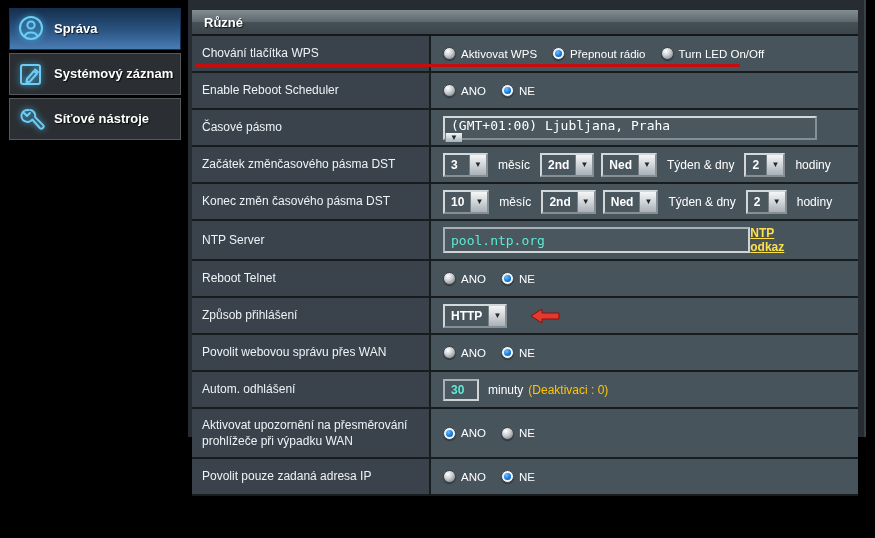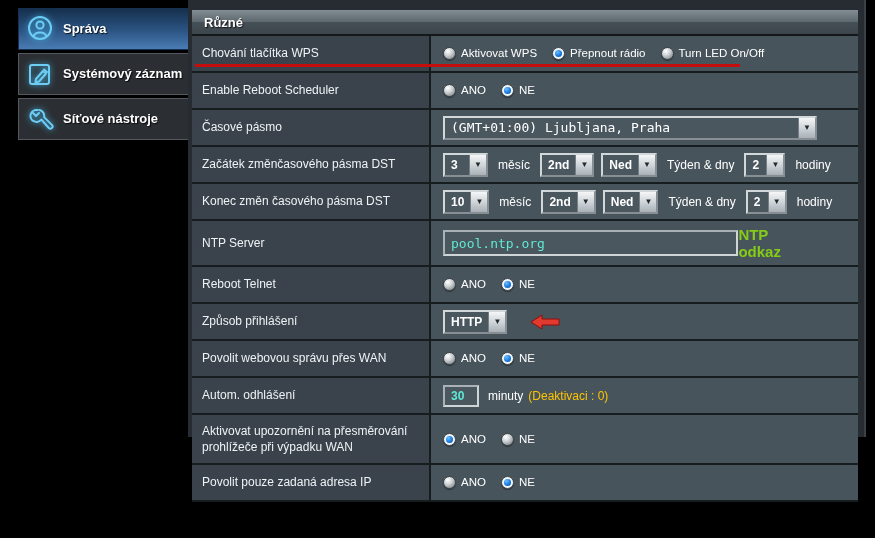--- a/index.html
+++ b/index.html
@@ -1,21 +1,21 @@
 <!DOCTYPE html>
 <html><head>
 <meta charset="utf-8">
 <style>
   * { margin:0; padding:0; box-sizing:border-box; }
   html,body { width:875px; height:538px; background:#000; overflow:hidden;
               font-family:"Liberation Sans","DejaVu Sans",sans-serif; }
   body { position:relative; }
 
   
-  .sidebar { position:absolute; left:18px; top:8px; width:172px; }
+  .sidebar { position:absolute; left:9px; top:8px; width:172px; }
   .nav-item { display:flex; align-items:center; gap:7px; width:100%;
               background:#2b2f33; border:1px solid #54585c; margin-bottom:3px;
               padding:4px 4px 4px 5px; min-height:42px; cursor:pointer; }
   .nav-item.selected { background:linear-gradient(180deg,#16304e 0%,#2c5584 55%,#4a7cb4 100%);
               border:1px solid #1b3petrol; border:1px solid #163052; min-height:34px; }
   .nav-item .nav-label { color:#fff; font-size:13px; font-weight:bold;
               text-shadow:1px 1px 1px rgba(0,0,0,.8); line-height:1.25; }
   .nav-icon { width:32px; height:32px; flex:0 0 32px;
               filter:drop-shadow(0 0 3px rgba(70,190,240,.9)); }
   .nav-icon svg { width:32px; height:32px; stroke:#6ecdf5; fill:none;
@@ -32,21 +32,21 @@
   .tbl { width:100%; }
   .row { display:flex; width:100%; border-bottom:2px solid #171c1f; position:relative; }
   .cell-label { width:239px; flex:0 0 239px; background:#3a434b; color:#eef3f6;
            font-size:12px; padding:9px 8px 8px 10px; display:flex; align-items:center;
            border-right:2px solid #171c1f; line-height:1.3; }
   .cell-value { flex:1; background:#48545c; display:flex; align-items:center;
            padding:5px 8px 5px 12px; min-height:35px; color:#fff; font-size:12px;
            flex-wrap:nowrap; }
 
   
-  .radio-opt { display:inline-flex; gap:5px; margin-right:15px; cursor:pointer; }
+  .radio-opt { display:inline-flex; align-items:center; gap:5px; margin-right:15px; cursor:pointer; }
   .radio { width:13px; height:13px; border-radius:50%; flex:0 0 13px;
            background:radial-gradient(circle at 35% 28%,#ffffff 0%,#cfd3d6 40%,#82898e 85%,#6d7479 100%);
            border:1px solid #3f4448; box-shadow:0 1px 1px rgba(0,0,0,.4); }
   .radio.on { background:#eef4f8; position:relative; }
   .radio.on::after { content:""; position:absolute; left:2px; top:2px; width:7px; height:7px;
            border-radius:50%; background:radial-gradient(circle at 35% 30%,#6cc0ff 0%,#1a7ae0 55%,#0a4f9e 100%); }
   .radio-text { color:#fff; font-size:11.5px; }
 
   
   .sel { display:inline-flex; align-items:stretch; height:24px;
@@ -62,21 +62,21 @@
 
   
   .txt { height:26px; background:#4b575f; border:2px solid; color:#5eead4;
          border-color:#aab1b6 #cfd4d7 #cfd4d7 #aab1b6; padding:0 6px; font-size:13px; }
   .txt.mono { font-family:"DejaVu Sans Mono","Liberation Mono",monospace; }
   .txt-small { width:36px; height:22px; text-align:left; font-weight:bold; font-size:12px;
          font-family:"Liberation Sans",sans-serif; }
 
   .inline-word { color:#fff; font-size:12px; margin:0 10px; white-space:nowrap; }
   .note { color:#ffc400; font-size:12px; margin-left:5px; }
-  .lnk { color:#84cc16; font-size:15px; font-weight:bold; 
+  .lnk { color:#fde047; font-size:12px; font-weight:bold; text-decoration:underline;
          margin-left:auto; margin-right:40px; cursor:pointer; }
 
   
   .red-underline { position:absolute; left:3px; bottom:4px; width:545px; height:3px;
          background:#c60d0d; z-index:5; }
   .red-arrow { margin-left:24px; width:30px; height:16px; }
 
   
   .btn-row { display:flex; justify-content:center; align-items:center; height:44px; }
 </style>
@@ -153,21 +153,21 @@
           <span class="radio on"></span>
           <span class="radio-text">NE</span>
         </span>
       </div>
     </div>
 
 
     <div class="row">
       <div class="cell-label">Časové pásmo</div>
       <div class="cell-value">
-        <span class="sel" style="width:374px;">
+        <span class="sel" style="width:374px;flex-direction:column;">
           <span class="sel-text mono" style="flex:1;">(GMT+01:00) Ljubljana, Praha</span>
           <span class="sel-btn">▼</span>
         </span>
       </div>
     </div>
 
     <div class="row">
       <div class="cell-label">Začátek změnčasového pásma DST</div>
       <div class="cell-value">
         <span class="sel">

